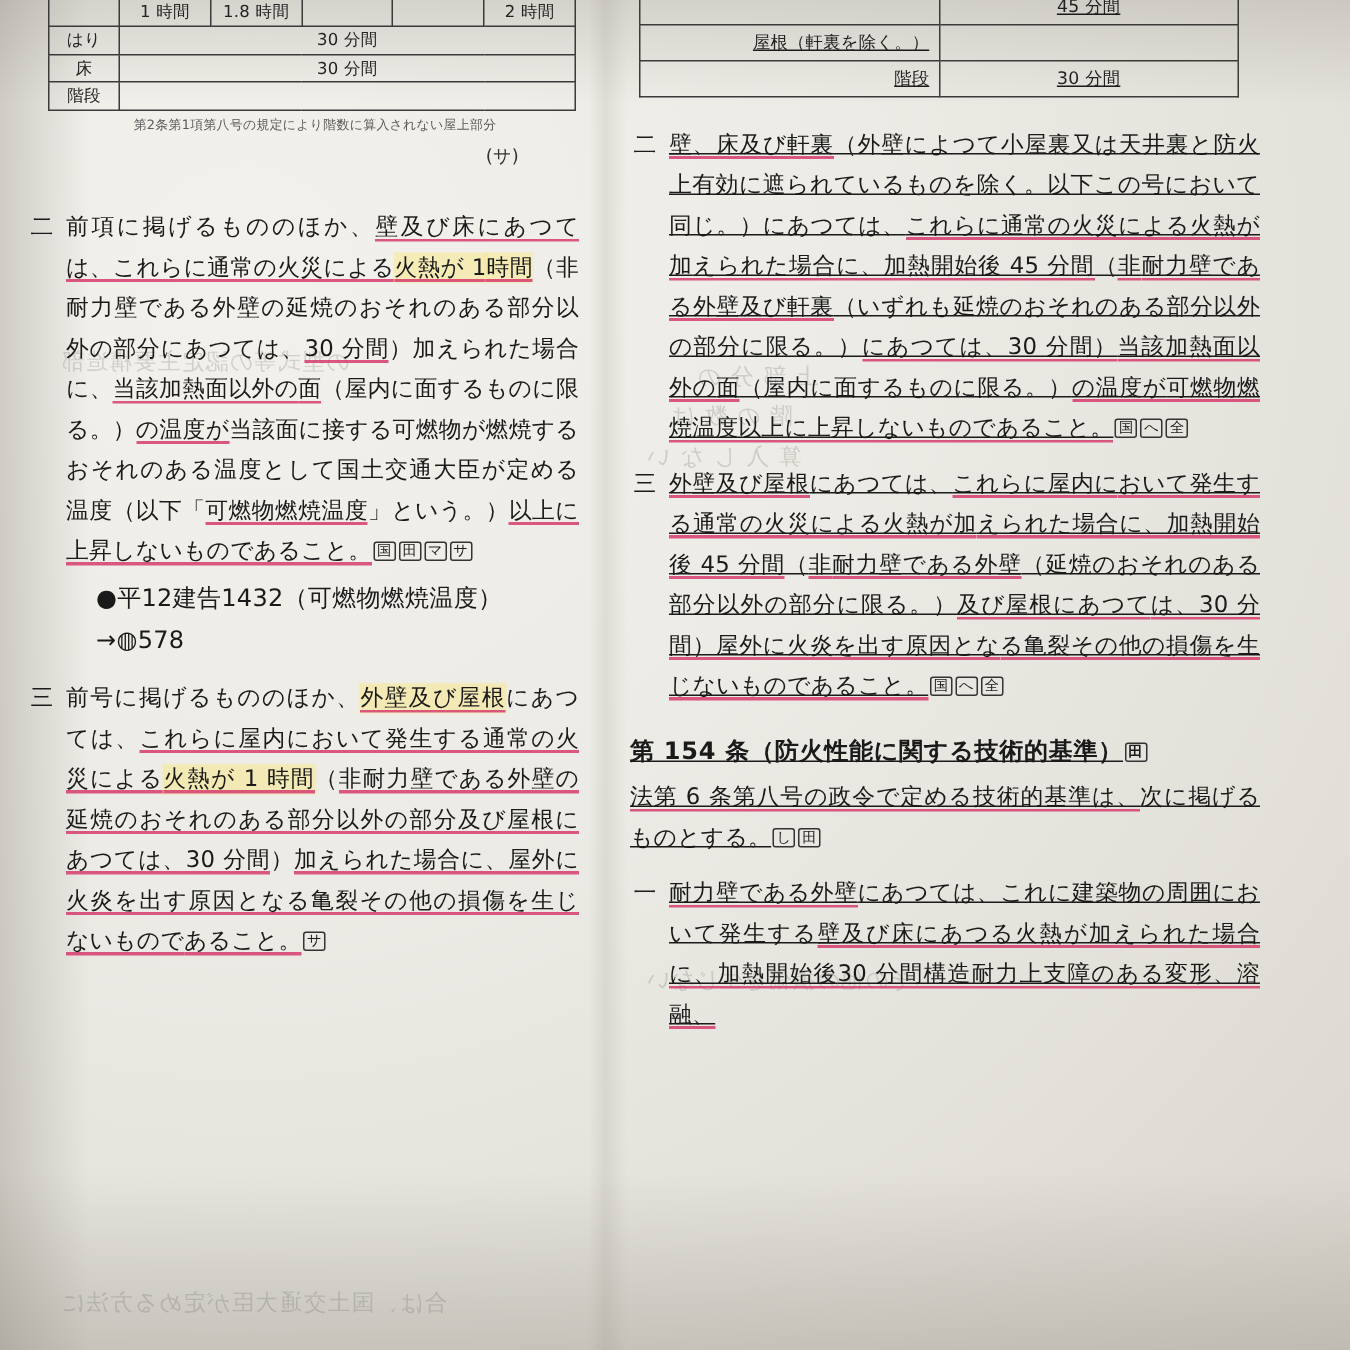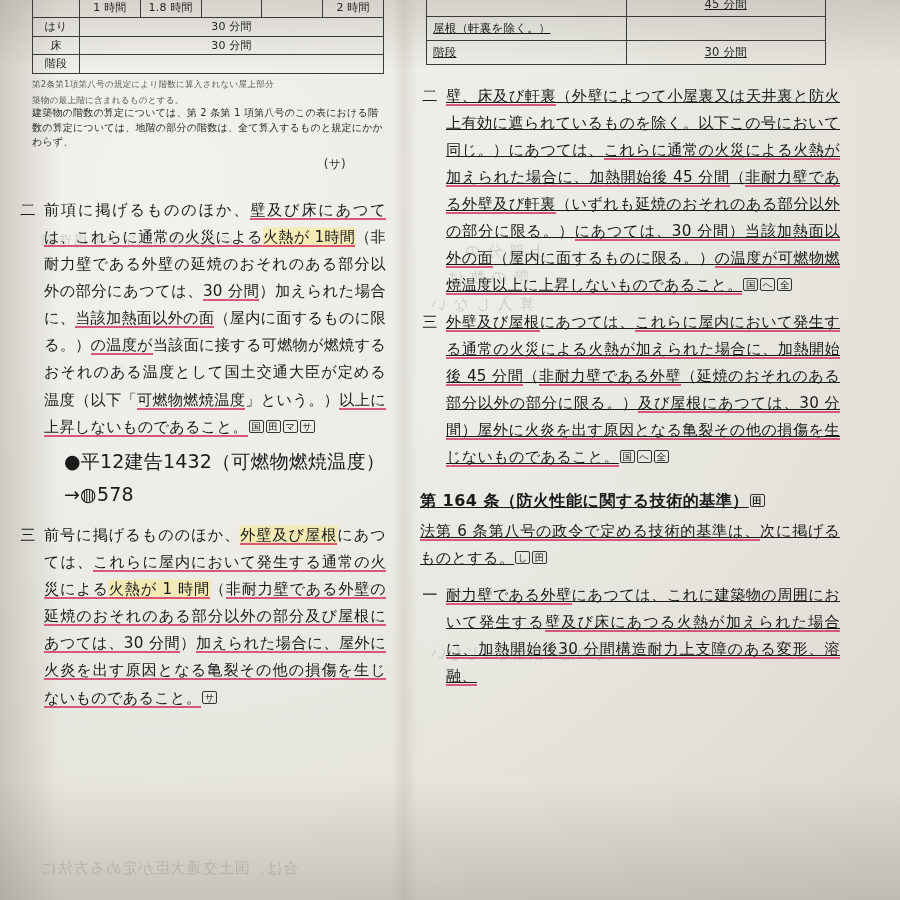--- a/index.html
+++ b/index.html
@@ -53,48 +53,49 @@
   }
   .tbl td,.tbl th{
     border:1px solid #3a3a3a;padding:2px 3px;text-align:center;
     color:#222;font-weight:normal;
   }
   .tbl .lbl{width:40px;}
   .tbl-wrap{position:relative;margin-top:-2px;}
   .note{
     font-size:10px;line-height:1.45;margin:5px 0 0 14px;width:356px;
     color:#2b2b2b;
+    text-align:center;
   }
   .note .tiny{font-size:8.6px;color:#5a5a5a;display:block;line-height:1.3;}
 
   
   .tbl-r{
     border-collapse:collapse;width:400px;margin:0 0 0 6px;
     font-size:11.5px;line-height:1.3;table-layout:fixed;
   }
-  .tbl-r td{border:1px solid #3a3a3a;padding:4px 6px;color:#222;}
+  .tbl-r td{border:1px solid #3a3a3a;padding:4px 6px;color:#222;text-align:right;}
   .tbl-r .c{text-align:center;}
 
   
   .para{
     position:relative;
     margin:10px 0 0 0;
     text-align:justify;
     text-justify:inter-ideograph;
   }
   .para .num{
     position:absolute;left:0;top:0;width:20px;text-align:center;
   }
   .para .body{display:block;margin-left:22px;}
   .para.hang2 .body{margin-left:26px;}
 
   .heading{
     font-weight:bold;font-size:16px;margin:16px 0 2px 0;letter-spacing:.5px;
   }
-  .kome{ margin-left:46px;font-size:19px;margin-top:4px; }
+  .kome{ margin-left:46px;font-size:16px;margin-top:4px; }
 
   
   .mk{
     display:inline-block;border:1px solid #333;border-radius:2px;
     font-size:9.5px;line-height:11px;padding:0 1px;margin:0 1px;
     vertical-align:2px;min-width:11px;text-align:center;
   }
 
   
   .u-pink{
@@ -162,24 +163,20 @@
         <tr>
           <td class="lbl">階段</td>
           <td colspan="5"></td>
         </tr>
       </tbody>
         </table>
     </div>
 
     <div class="note">
       <span class="tiny">第2条第1項第八号の規定により階数に算入されない屋上部分</span>
-    </div>
-    <div class="note">
-      <span class="tiny">築物の最上階に含まれるものとする。</span>
-      <span>建築物の階数の算定については、第 2 条第 1 項第八号のこの表における階数の算定については、地階の部分の階数は、全て算入するものと規定にかかわらず、</span>
     </div>
 
     <div class="sa">(サ)</div>
 
     <div class="para hang2" style="margin-top:22px;">
       <span class="num">二</span>
       <span class="body">前項に掲げるもののほか、<span class="u-pink">壁及び床にあつ</span><span class="u-pink">ては、これらに通常の火災による</span><span class="u-pink hl-yellow">火熱が 1</span><span class="u-pink hl-yellow">時間</span>（非耐力壁である外壁の延焼のおそれのある部分以外の部分にあつては、<span class="u-pink">30 分</span><span class="u-pink">間</span>）加えられた場合に、<span class="u-pink">当該加熱面以外の</span><span class="u-pink">面</span>（屋内に面するものに限る。）<span class="u-pink">の温度が</span>当該面に接する可燃物が燃焼するおそれのある温度として国土交通大臣が定める温度（以下「<span class="u-pink">可燃物燃焼温度</span>」という。）<span class="u-pink">以上</span><span class="u-pink">に上昇しないものであること。</span><span class="mk">国</span><span class="mk">田</span><span class="mk">マ</span><span class="mk">サ</span></span>
     </div>
 
     <div class="kome">●平12建告1432（可燃物燃焼温度）→◍578</div>
@@ -214,21 +211,21 @@
       <span class="num">二</span>
       <span class="body"><span class="u-pink">壁、床及び軒裏</span>（外壁によつて小屋裏又は天井裏と防火上有効に遮られているものを除く。以下この号において同じ。）にあつては、<span class="u-pink">これらに通常の火災による火熱が加</span><span class="u-pink">えられた場合に、加熱開始後 45 分間</span>（<span class="u-pink">非</span><span class="u-pink">耐力壁である外壁及び軒裏</span>（いずれも延焼のおそれのある部分以外の部分に限る。）<span class="u-pink">にあつては、30 分間）</span><span class="u-pink">当該加熱面以外の</span><span class="u-pink">面</span>（屋内に面するものに限る。）<span class="u-pink">の温度が</span><span class="u-pink">可燃物燃焼温度以上に上昇しないものであ</span><span class="u-pink">ること。</span><span class="mk">国</span><span class="mk">へ</span><span class="mk">全</span></span>
     </div>
 
     <div class="para hang2">
       <span class="num">三</span>
       <span class="body"><span class="u-pink">外壁及び屋根</span>にあつては、<span class="u-pink">これらに屋内に</span><span class="u-pink">おいて発生する通常の火災による火熱が加</span><span class="u-pink">えられた場合に、加熱開始後 45 分間</span>（<span class="u-pink">非</span><span class="u-pink">耐力壁である外壁</span>（延焼のおそれのある部分以外の部分に限る。）<span class="u-pink">及び屋根にあつて</span><span class="u-pink">は、30 分間）屋外に火炎を出す原因とな</span><span class="u-pink">る亀裂その他の損傷を生じないものである</span><span class="u-pink">こと。</span><span class="mk">国</span><span class="mk">へ</span><span class="mk">全</span></span>
     </div>
 
     <div class="heading">
-      <span>第 164 条（防火性能に関する技術的基準）</span><span class="mk">田</span>
+      <span>第 154 条（防火性能に関する技術的基準）</span><span class="mk">田</span>
     </div>
 
     <div class="para" style="margin-top:2px;">
       <span class="body" style="margin-left:0;"><span class="u-pink">法第 6 条第八号の政令で定める技術的基準は、</span>次に掲げるものとする。<span class="mk">し</span><span class="mk">田</span></span>
     </div>
 
     <div class="para hang2">
       <span class="num">一</span>
       <span class="body"><span class="u-pink">耐力壁である外壁</span>にあつては、これに建築物の周囲において発生する<span class="u-pink">壁及び床にあつ</span><span class="u-pink">る火熱が加えられた場合に、加熱開始後</span><span class="u-pink">30 分間構造耐力上支障のある変形、溶融、</span></span>
     </div>

